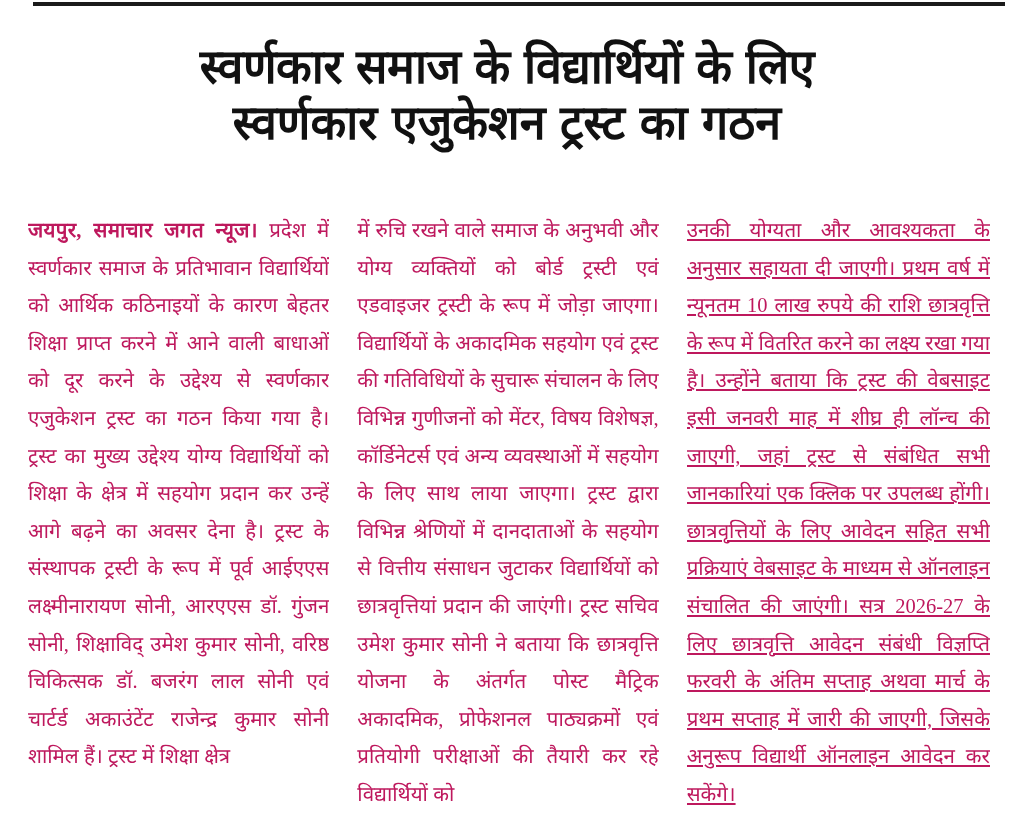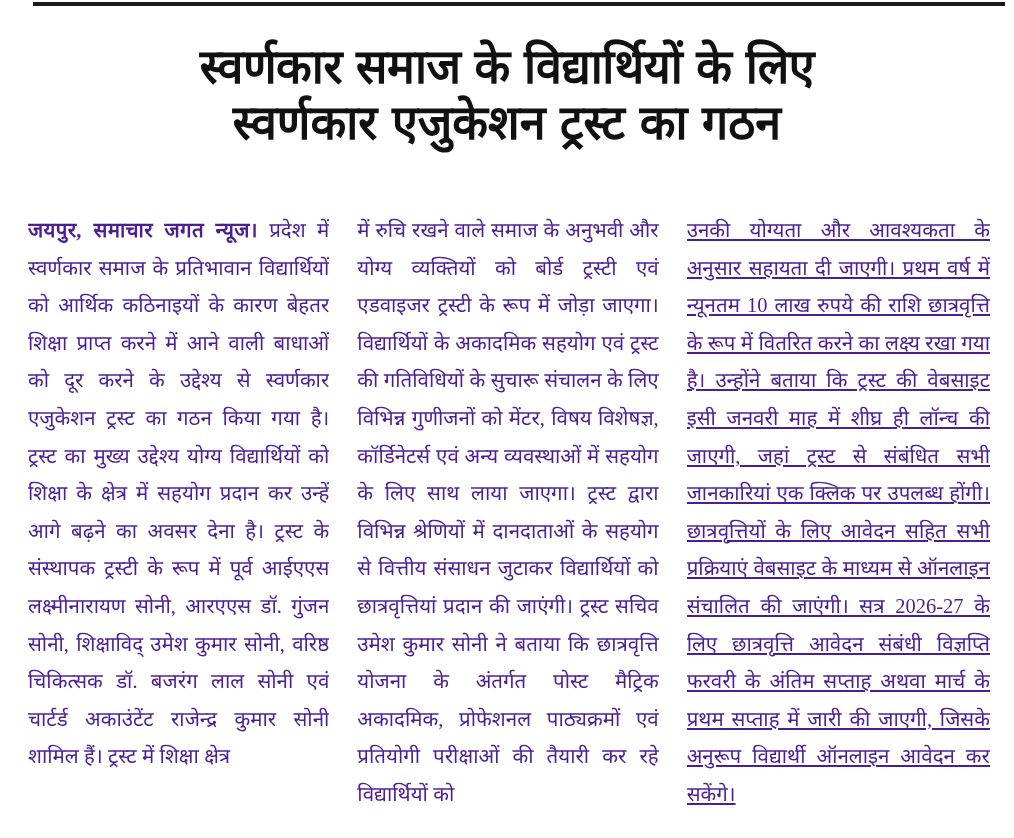--- a/index.html
+++ b/index.html
@@ -74,21 +74,21 @@
   }
 
   .column {
     width: 302px;
     height: 622px;
     overflow: hidden;
     font-size: 20.5px;
     line-height: 37.6px;
     text-align: justify;
     text-justify: inter-word;
-    color: #4c1d95;
+    color: #be185d;
     word-spacing: 0.2px;
   }
   .column p {
     margin: 0;
     text-align: justify;
   }
   .column-3 {
     width: 304px;
     text-decoration: underline;
   }

